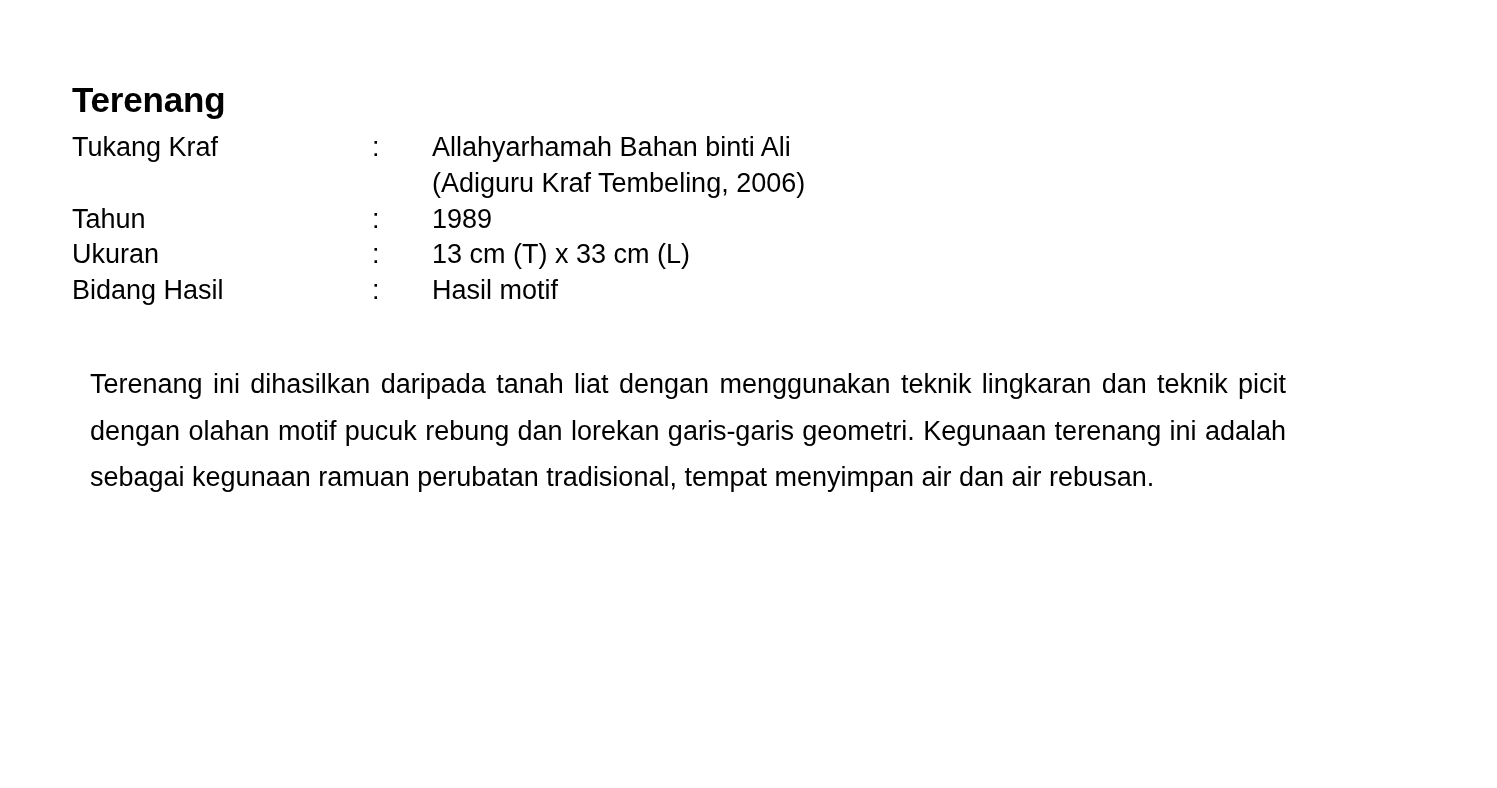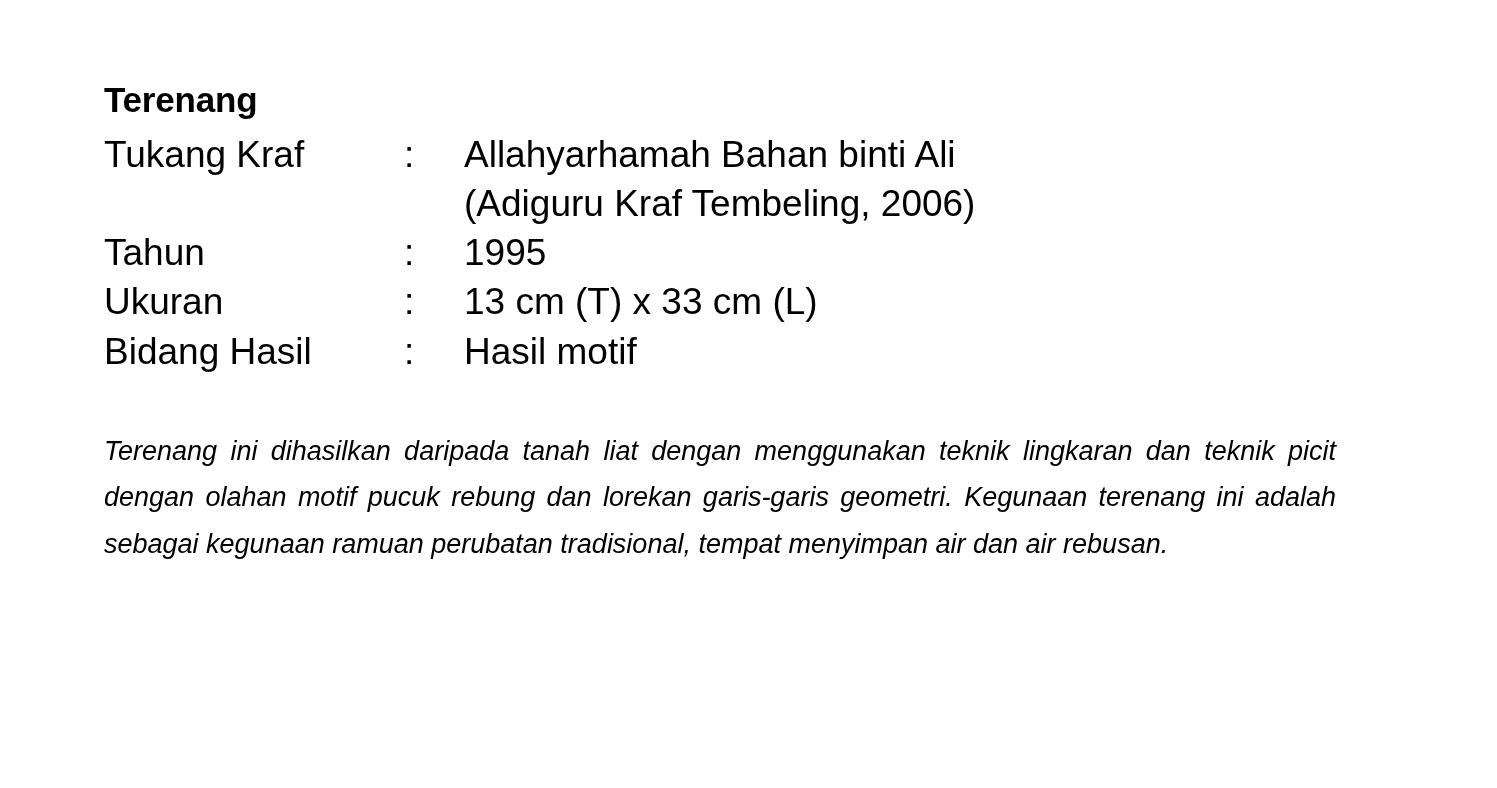--- a/index.html
+++ b/index.html
@@ -13,35 +13,35 @@
     font-family: "Liberation Sans", sans-serif;
     color: #000000;
     overflow: hidden;
   }
   .page {
     position: relative;
     width: 1497px;
     height: 788px;
     background: #ffffff;
     box-sizing: border-box;
-    padding: 78px 130px 0 104px;
+    padding: 78px 130px 0 72px;
   }
   .title {
     font-size: 35px;
     font-weight: bold;
     line-height: 1.25;
     letter-spacing: -0.2px;
     margin: 0 0 8px 0;
   }
   .spec-table {
     border-collapse: collapse;
     width: 100%;
   }
   .spec-table td {
-    font-size: 37px;
+    font-size: 27px;
     line-height: 1.33;
     vertical-align: top;
     padding: 0;
     white-space: nowrap;
   }
   .col-label {
     width: 300px;
     padding-right: 6px;
   }
   .col-colon {
@@ -55,22 +55,21 @@
   }
   .description {
     margin-top: 52px;
     font-size: 27px;
     line-height: 1.72;
     text-align: justify;
     text-justify: inter-word;
     width: 1232px;
   }
   .description p {
-    margin: 0;
-    font-style: italic;
+    margin: 18px;
   }
 </style>
 </head>
 <body>
 
 <div class="page">
 
   <h1 class="title">Terenang</h1>
 
   <table class="spec-table">
@@ -79,21 +78,21 @@
         <td class="col-label">Tukang Kraf</td>
         <td class="col-colon">:</td>
         <td class="col-value">
           <span>Allahyarhamah Bahan binti Ali</span>
           <span class="value-sub">(Adiguru Kraf Tembeling, 2006)</span>
         </td>
       </tr>
       <tr>
         <td class="col-label">Tahun</td>
         <td class="col-colon">:</td>
-        <td class="col-value">1995</td>
+        <td class="col-value">1989</td>
       </tr>
       <tr>
         <td class="col-label">Ukuran</td>
         <td class="col-colon">:</td>
         <td class="col-value">13 cm (T) x 33 cm (L)</td>
       </tr>
       <tr>
         <td class="col-label">Bidang Hasil</td>
         <td class="col-colon">:</td>
         <td class="col-value">Hasil motif</td>

